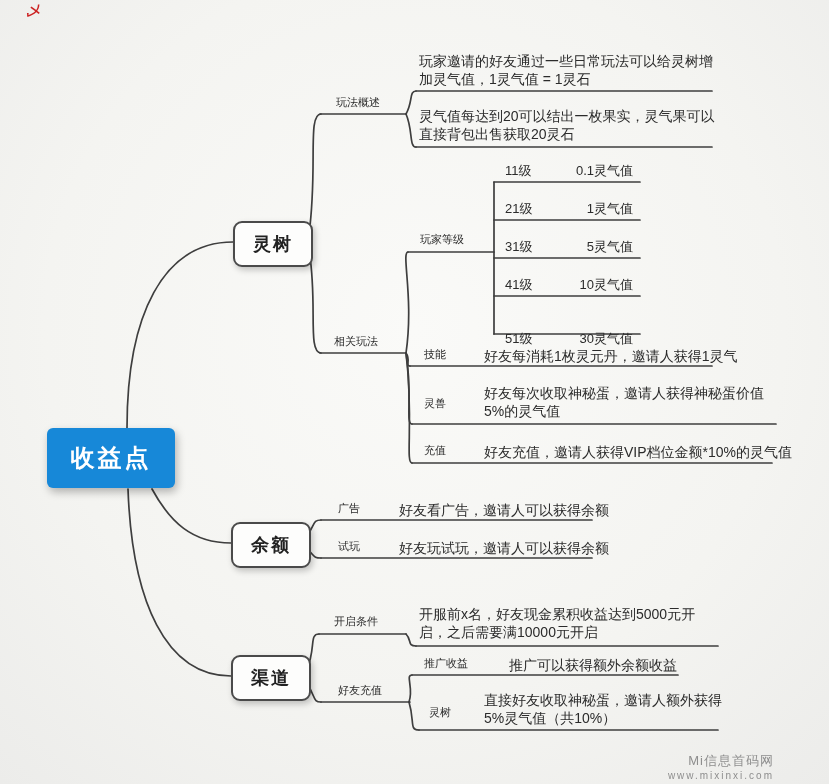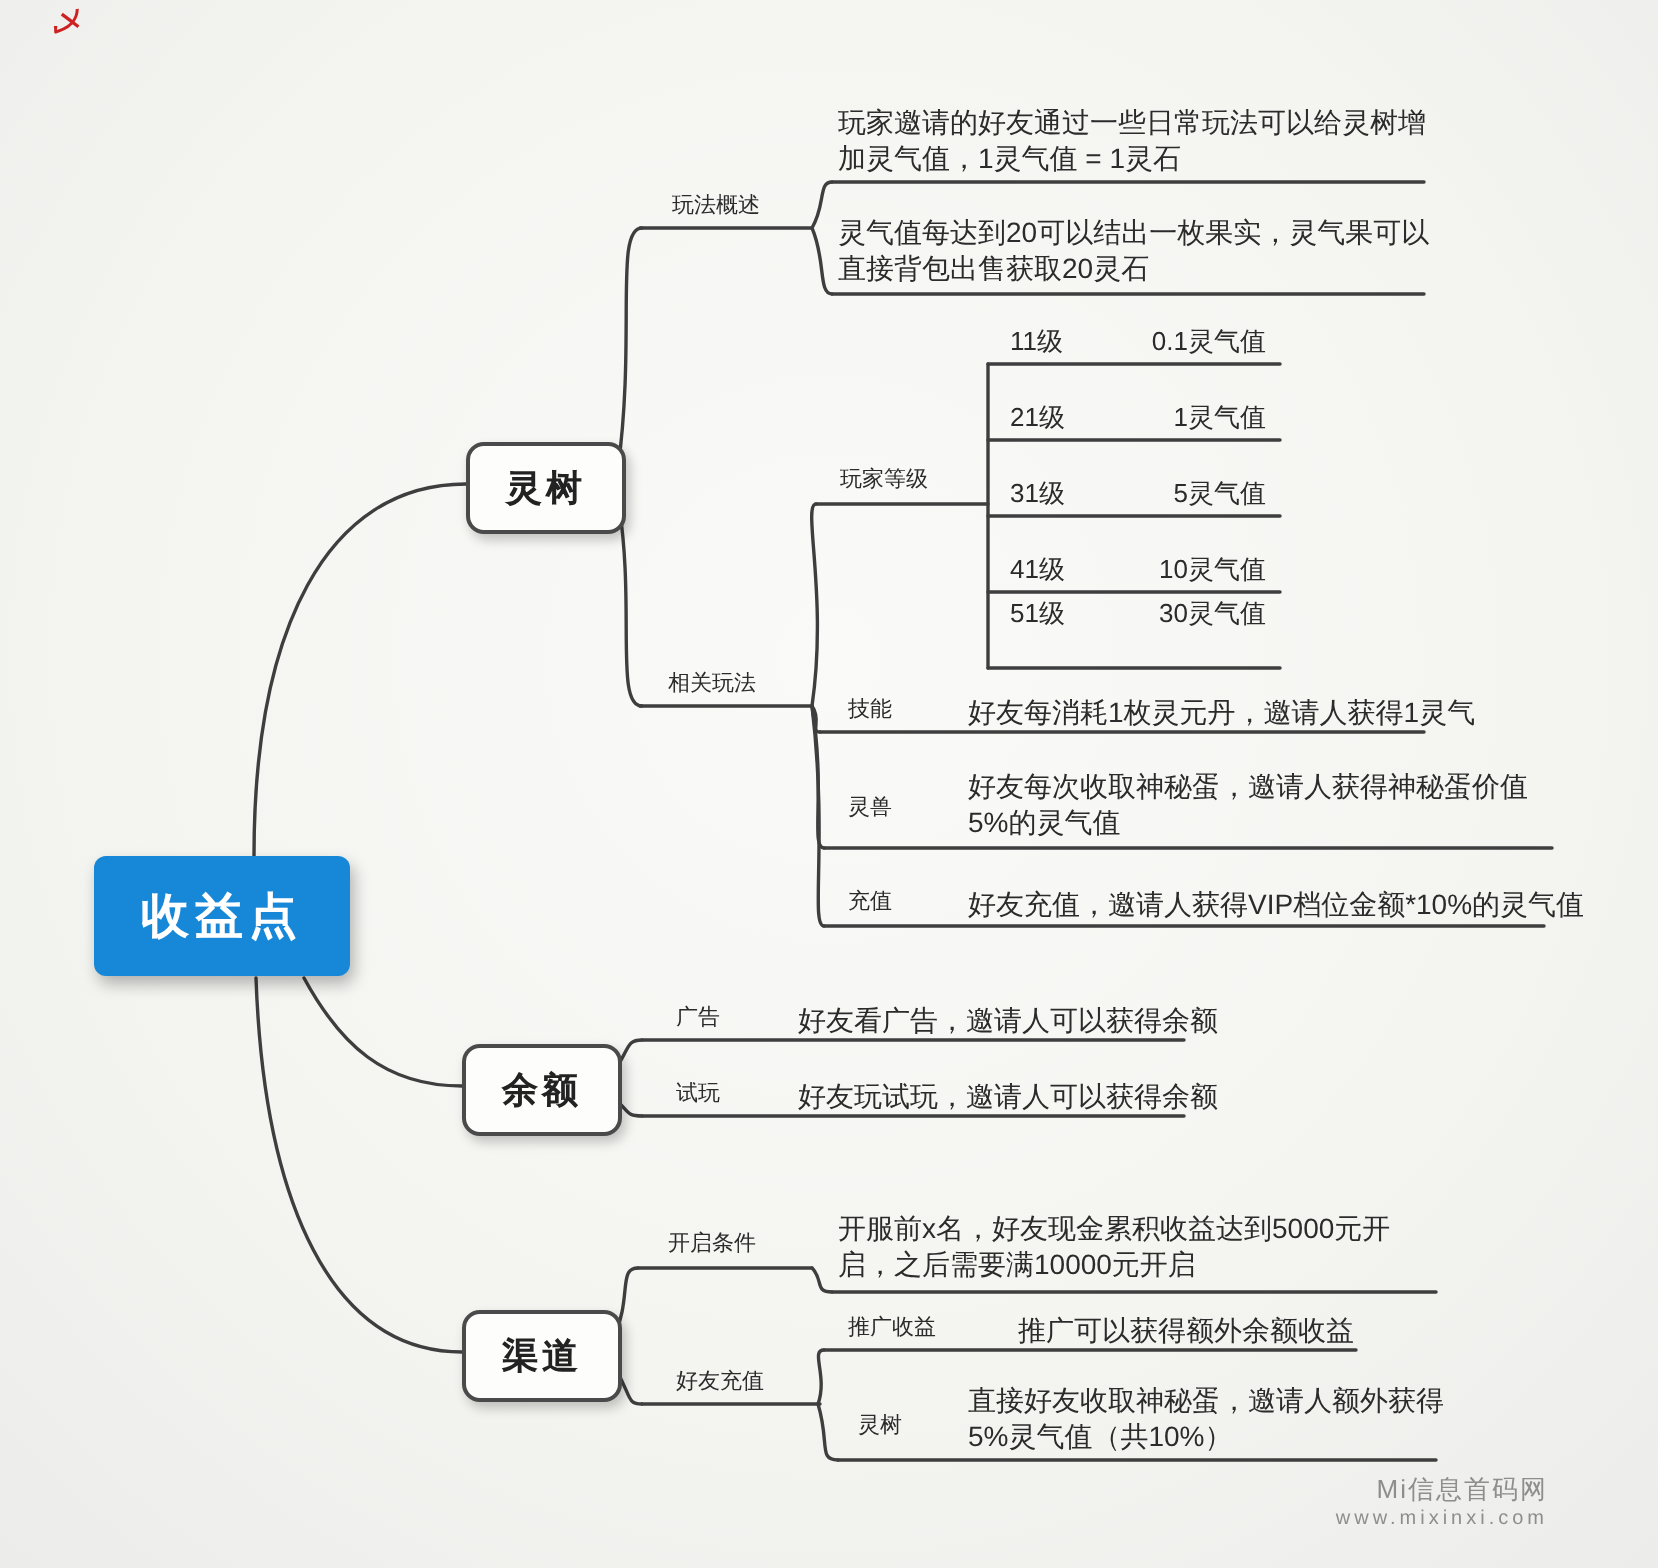--- a/index.html
+++ b/index.html
@@ -24,21 +24,21 @@
     font-size:18px;font-weight:bold;color:#222;letter-spacing:2px;
     box-shadow:2px 3px 6px rgba(0,0,0,0.22);
   }
   #b-lingshu{left:233px;top:221px;}
   #b-yue{left:231px;top:522px;}
   #b-qudao{left:231px;top:655px;}
   .lbl{position:absolute;font-size:11px;color:#2b2b2b;white-space:nowrap;}
   .leaf{position:absolute;font-size:14px;color:#2b2b2b;line-height:18px;}
   .nowrap{white-space:nowrap;}
   .level-row{position:absolute;left:505px;width:128px;display:flex;justify-content:space-between;font-size:13px;color:#2b2b2b;}
-  .watermark{position:absolute;right:55px;bottom:19px;text-align:right;color:#8e8e8e;}
+  .watermark{position:absolute;right:55px;bottom:3px;text-align:right;color:#8e8e8e;}
   .watermark .w1{font-size:13px;letter-spacing:1px;}
   .watermark .w2{font-size:10px;letter-spacing:2px;}
   .corner-mark{position:absolute;left:27px;top:2px;color:#cc2222;font-size:13px;font-weight:bold;}
 </style>
 </head>
 <body>
 
 <div id="canvas">
 
   <svg class="lines" width="829" height="784">
@@ -112,21 +112,21 @@
     <span>1灵气值</span>
   </div>
   <div class="level-row" style="top:238px;">
     <span>31级</span>
     <span>5灵气值</span>
   </div>
   <div class="level-row" style="top:276px;">
     <span>41级</span>
     <span>10灵气值</span>
   </div>
-  <div class="level-row" style="top:298px;">
+  <div class="level-row" style="top:330px;">
     <span>51级</span>
     <span>30灵气值</span>
   </div>
 
   <div class="lbl" style="left:424px;top:347px;">技能</div>
   <div class="leaf nowrap" style="left:484px;top:347px;">好友每消耗1枚灵元丹，邀请人获得1灵气</div>
 
   <div class="lbl" style="left:424px;top:396px;">灵兽</div>
   <div class="leaf" style="left:484px;top:384px;width:296px;">好友每次收取神秘蛋，邀请人获得神秘蛋价值5%的灵气值</div>
 

